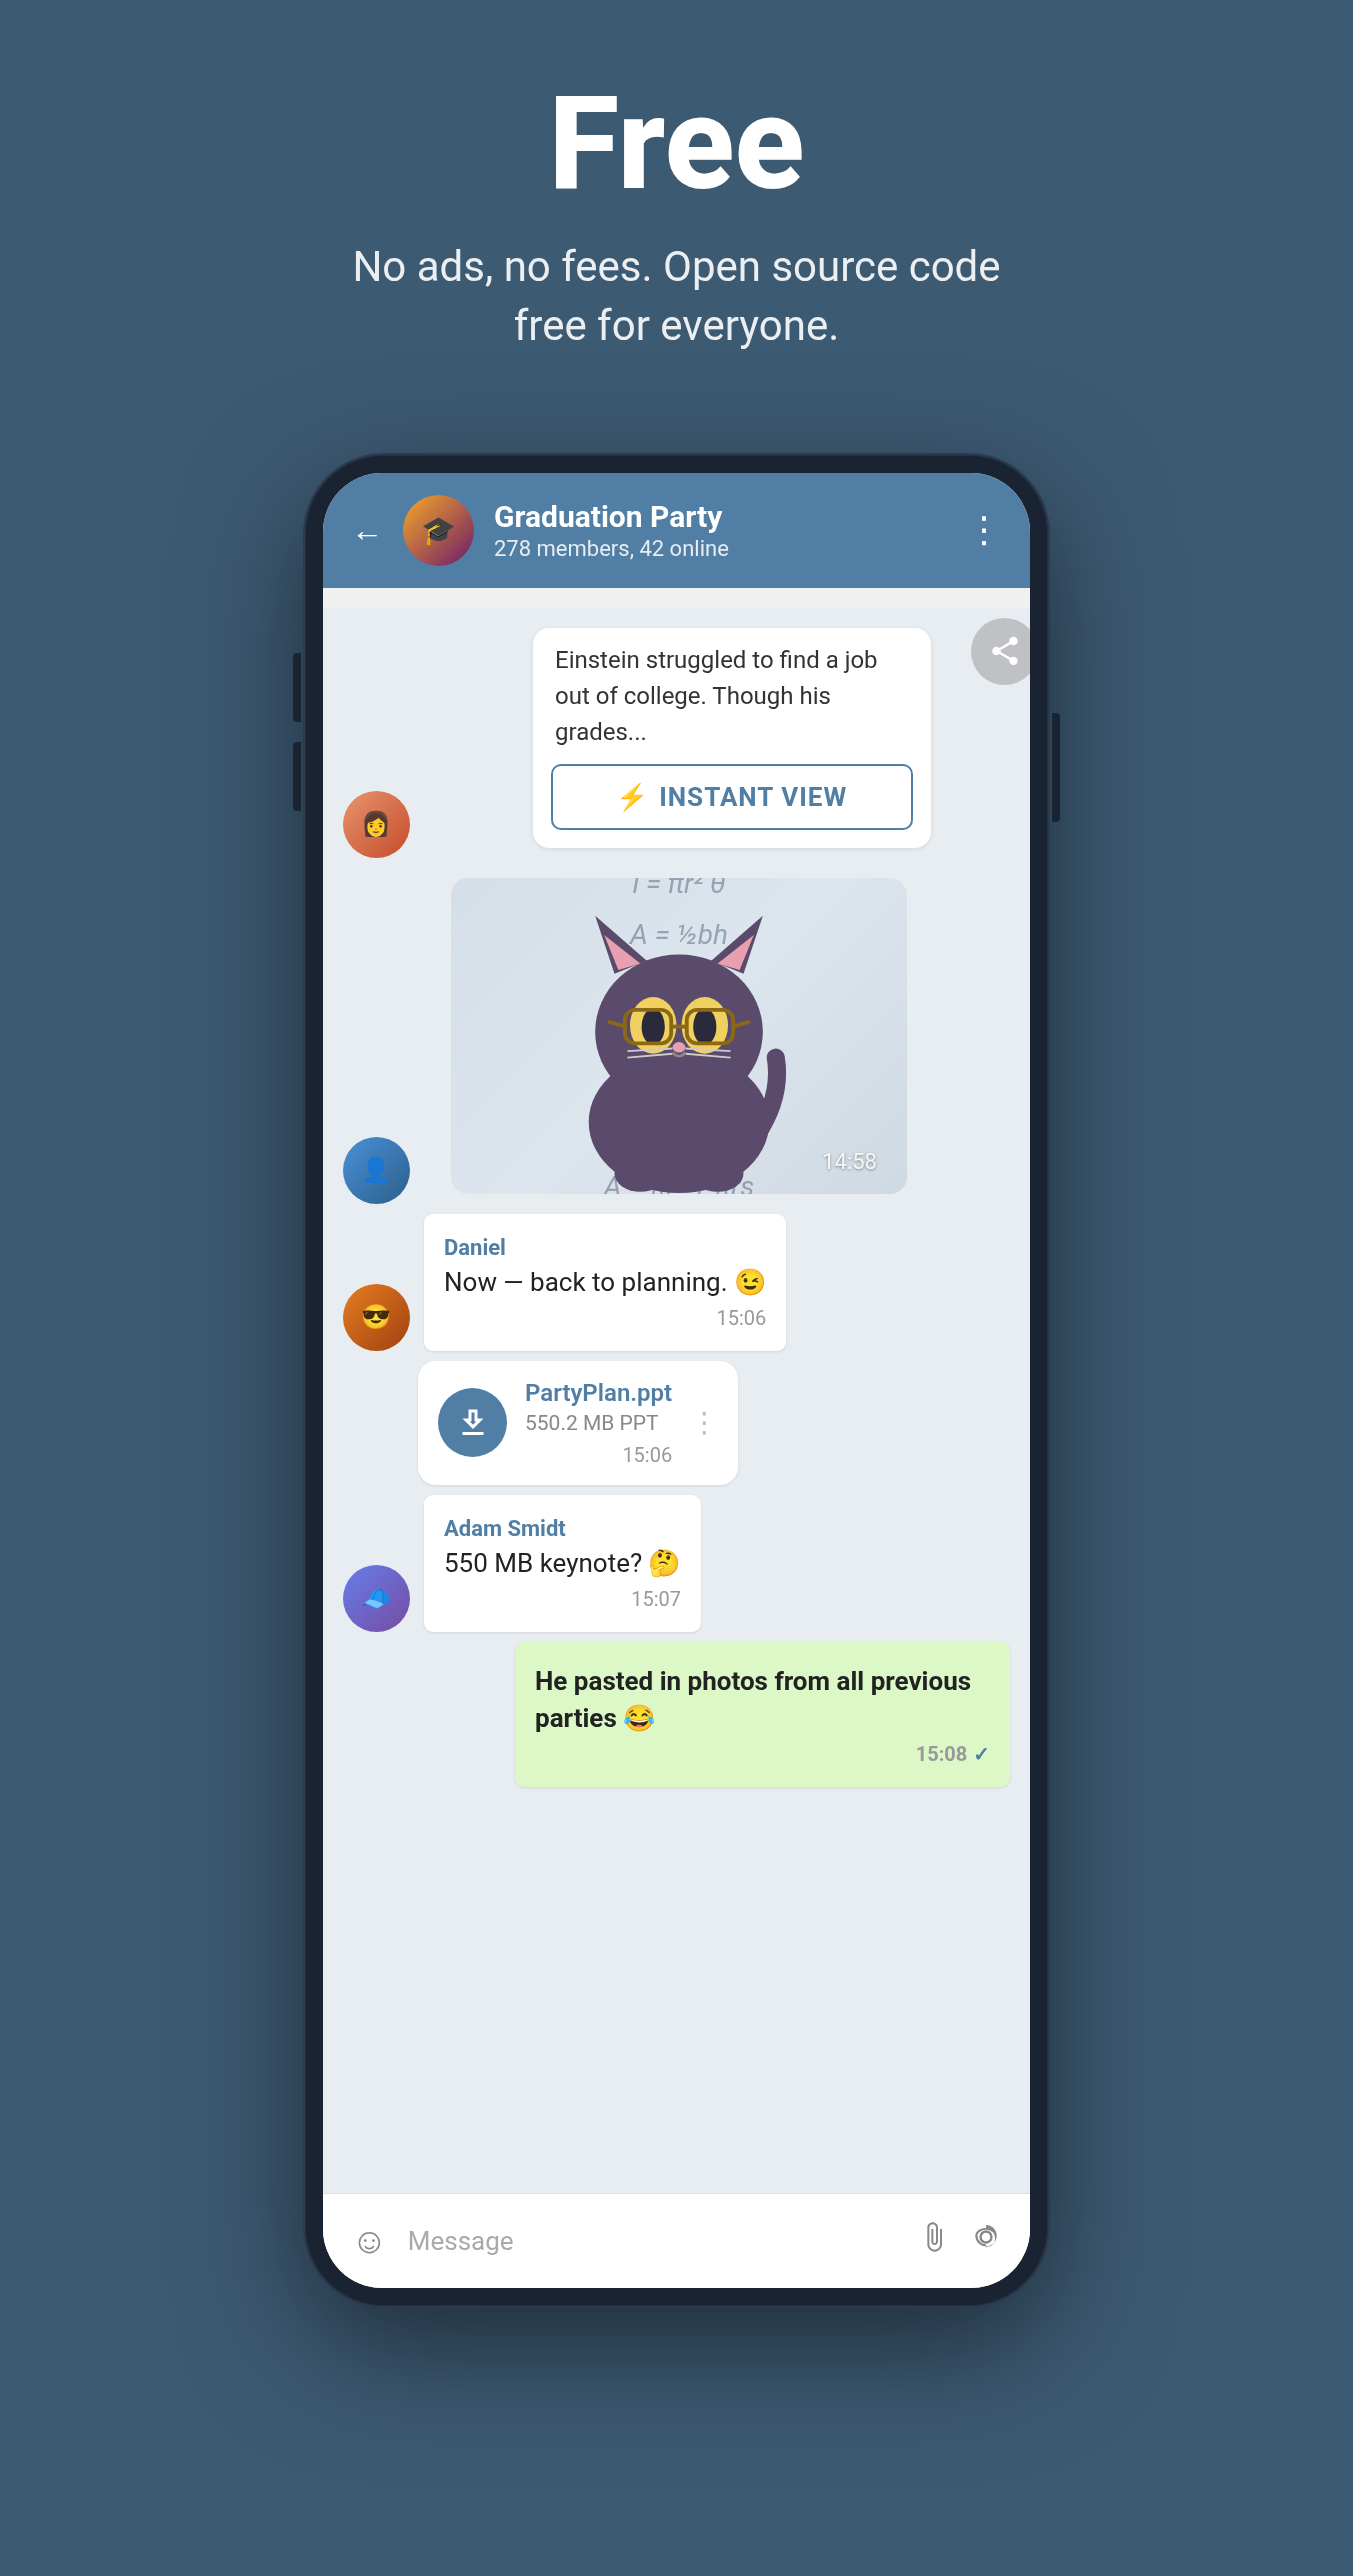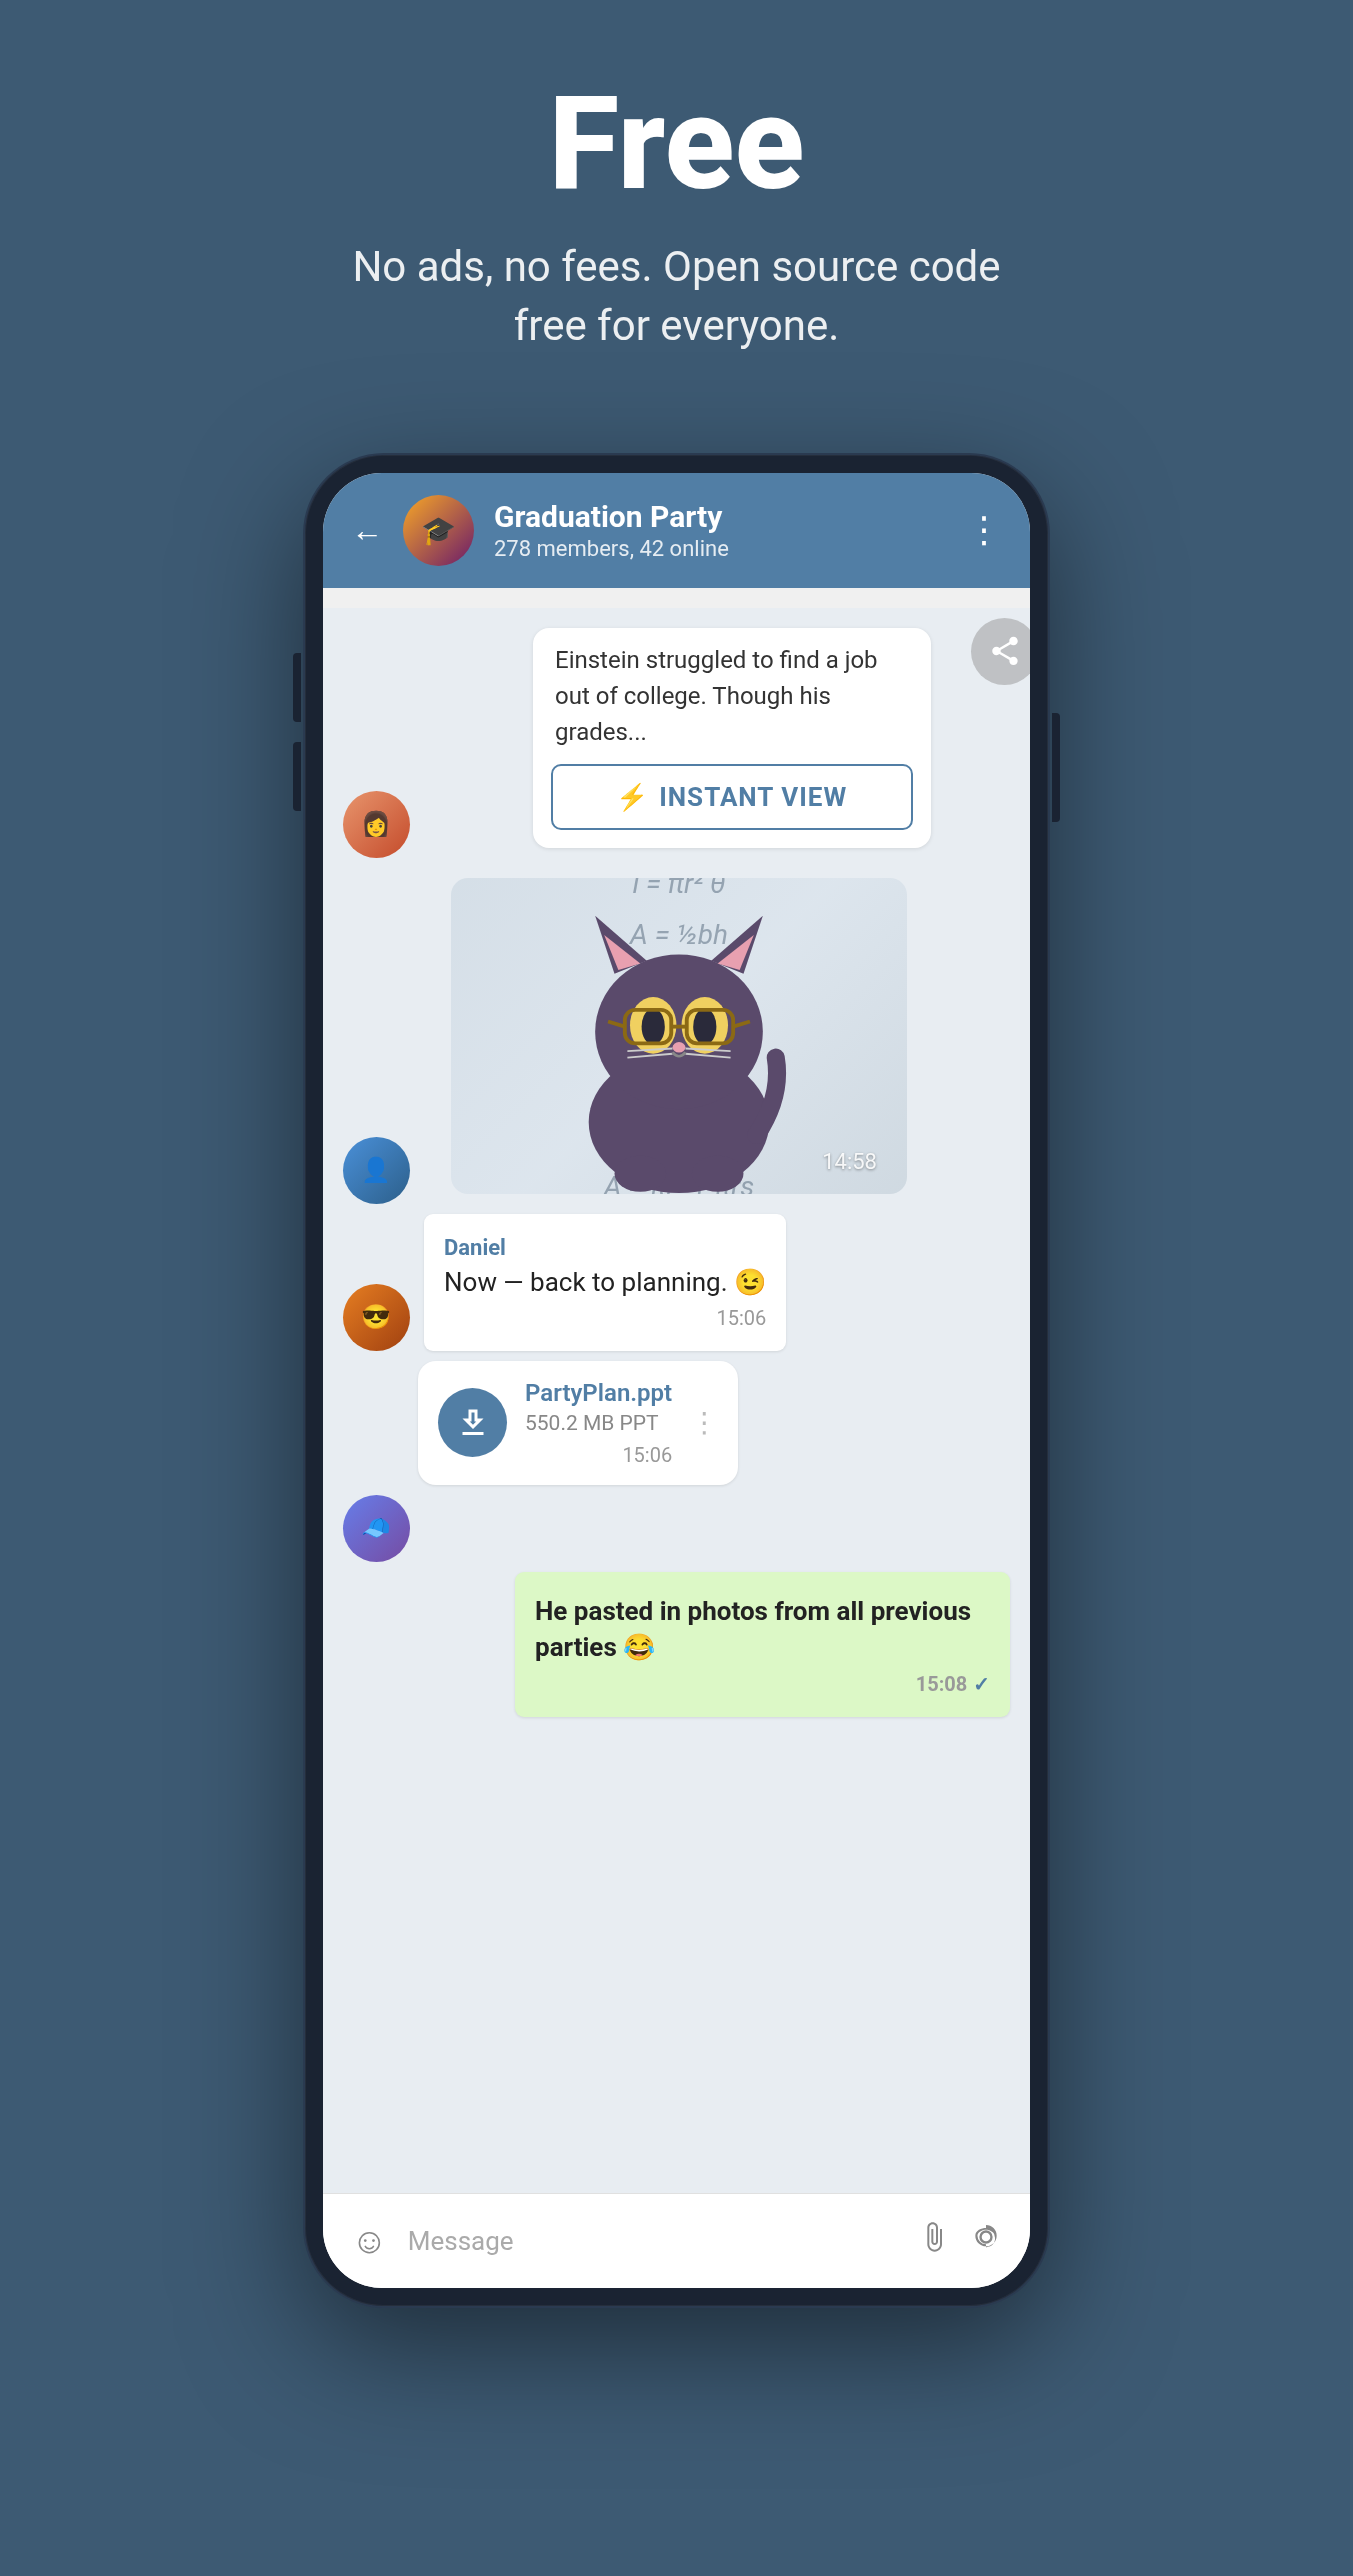--- a/index.html
+++ b/index.html
@@ -560,20 +560,27 @@
                 <div class="file-size">550.2 MB PPT</div>
                 <div class="file-time">15:06</div>
               </div>
               <div class="file-menu">⋮</div>
             </div>
           </div>
         </div>
 
         <div class="message-row">
           <div class="user-avatar-small avatar-guy3">🧢</div>
+          <div>
+            <div class="bubble">
+              <div class="bubble-sender">Adam Smidt</div>
+              <div class="bubble-text">550 MB keynote? 🤔</div>
+              <div class="bubble-time">15:07</div>
+            </div>
+          </div>
         </div>
 
         <div class="message-row own" style="margin-right: 20px; font-weight: bold;">
           <div>
             <div class="bubble own">
               <div class="bubble-text">He pasted in photos from all previous parties 😂</div>
               <div class="bubble-time own">
                 <span>15:08</span>
                 <span class="checkmark">✓</span>
               </div>

